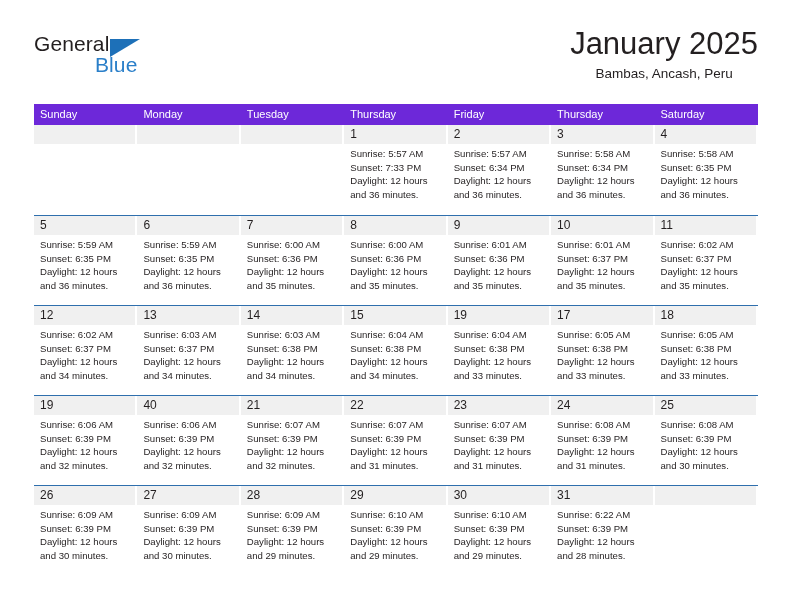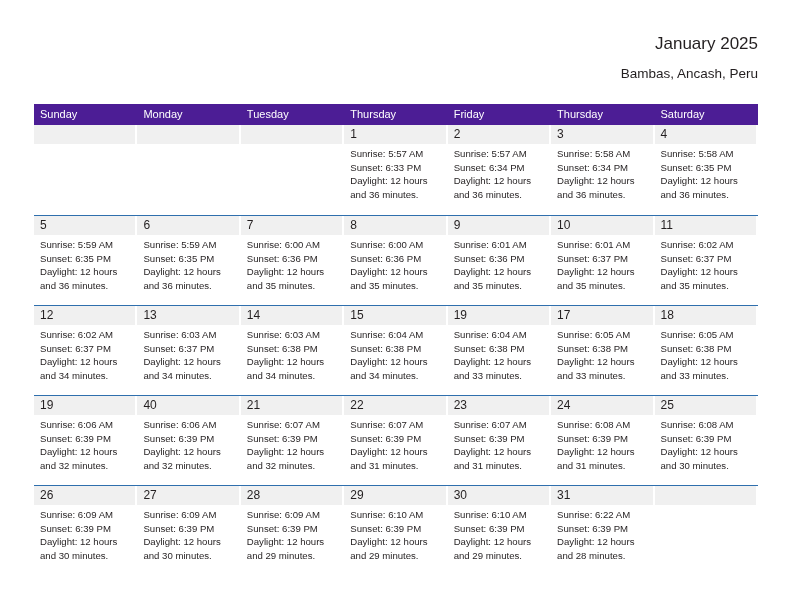--- a/index.html
+++ b/index.html
@@ -62,21 +62,21 @@
     color: #2a7fc9;
     letter-spacing: 0.1px;
   }
   .title-block {
     position: absolute;
     right: 0;
     top: 0;
     text-align: right;
   }
   .cal-title {
-    font-size: 17px;
+    font-size: 31px;
     color: #231f20;
     line-height: 32px;
     white-space: nowrap;
   }
   .cal-subtitle {
     font-size: 13.5px;
     color: #231f20;
     line-height: 20px;
     margin-top: 4px;
     white-space: nowrap;
@@ -85,21 +85,21 @@
 
   
   .calendar {
     position: absolute;
     left: 34px;
     top: 104px;
     width: 724px;
   }
   .weekdays {
     display: flex;
-    background: #4c1d95;
+    background: #6d28d9;
     height: 21px;
   }
   .weekday {
     flex: 1 1 0;
     color: #ffffff;
     font-size: 11px;
     line-height: 21px;
     padding-left: 6px;
     box-sizing: border-box;
     white-space: nowrap;
@@ -149,20 +149,25 @@
   .daycell.empty .numbar {
     background: #f0f0f0;
   }
 </style>
 </head>
 <body>
 
 <div class="page">
 
   <div class="header">
+    <div class="brand">
+      <span class="brand-general">General</span>
+      <span class="brand-triangle"></span>
+      <span class="brand-blue">Blue</span>
+    </div>
     <div class="title-block">
       <div class="cal-title">January 2025</div>
       <div class="cal-subtitle">Bambas, Ancash, Peru</div>
     </div>
   </div>
 
   <div class="calendar">
     <div class="weekdays" id="weekday-row">
         <div class="weekday">Sunday</div>
         <div class="weekday">Monday</div>
@@ -187,21 +192,21 @@
           <div class="daycell empty">
             <div class="numbar"></div>
             <div class="daynum"></div>
             <div class="lines"></div>
           </div>
           <div class="daycell">
             <div class="numbar"></div>
             <div class="daynum">1</div>
             <div class="lines">
               <div class="line">Sunrise: 5:57 AM</div>
-              <div class="line">Sunset: 6:33 PM</div>
+              <div class="line">Sunset: 7:33 PM</div>
               <div class="line">Daylight: 12 hours</div>
               <div class="line">and 36 minutes.</div>
             </div>
           </div>
           <div class="daycell">
             <div class="numbar"></div>
             <div class="daynum">2</div>
             <div class="lines">
               <div class="line">Sunrise: 5:57 AM</div>
               <div class="line">Sunset: 6:34 PM</div>

